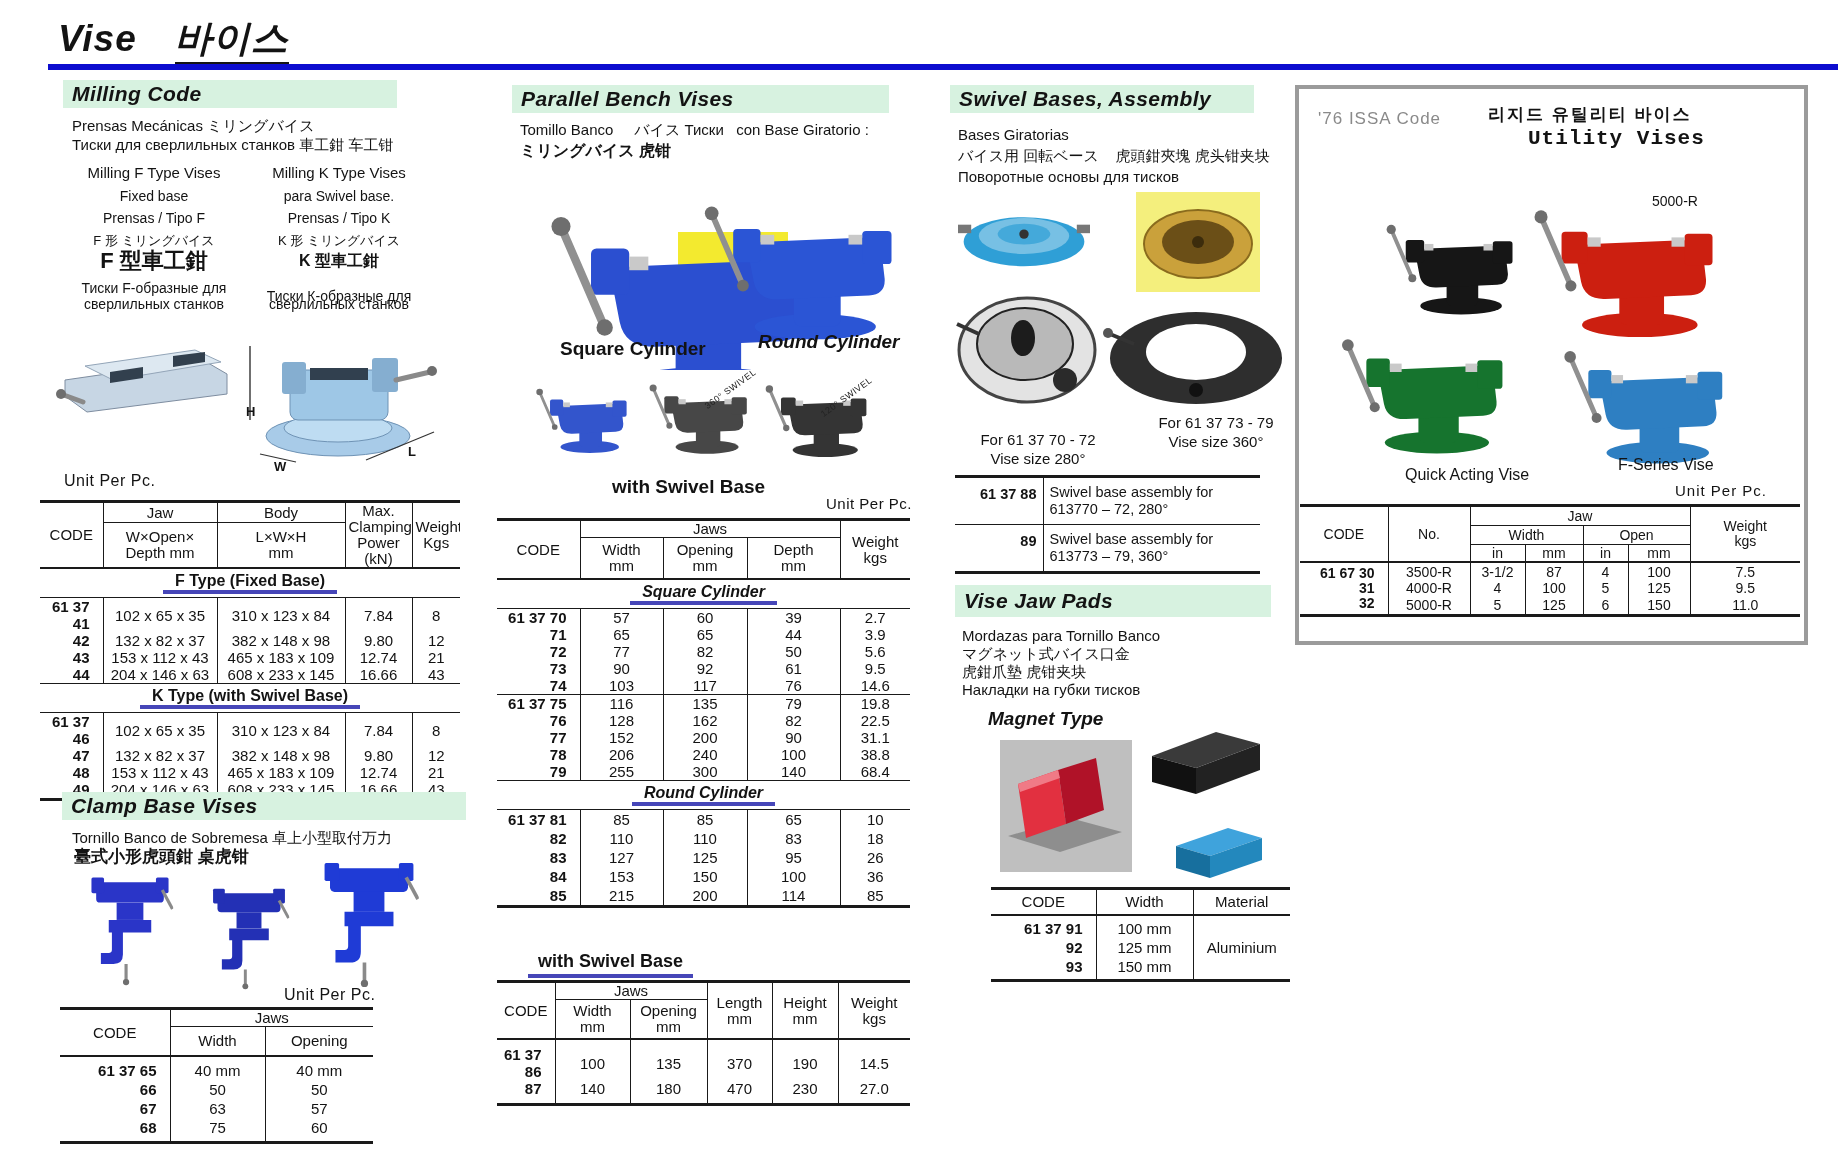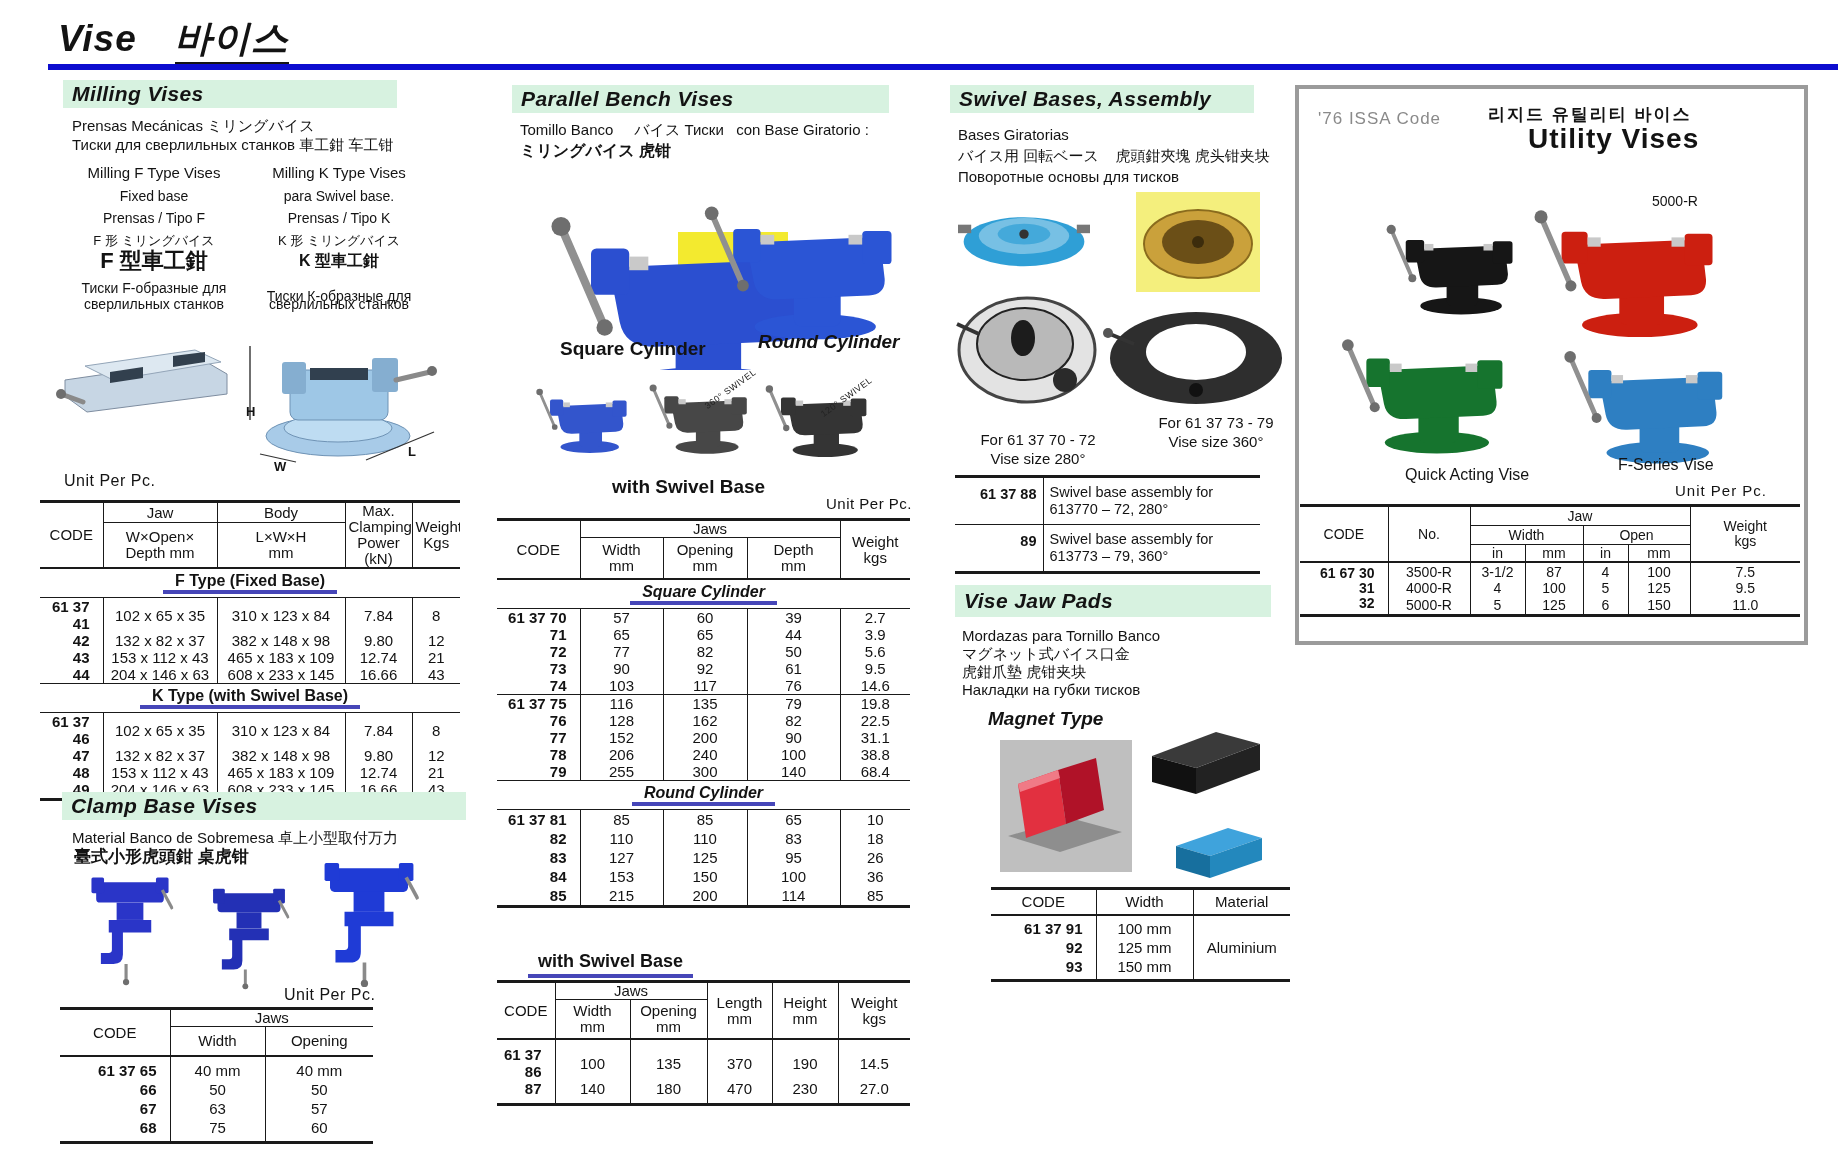--- a/index.html
+++ b/index.html
@@ -89,21 +89,21 @@
 </svg>
 
 <div id="page">
 
   <div class="page-title">
     <span>Vise</span><span class="ko">바이스</span>
   </div>
   <div class="title-rule"></div>
 
   <div class="bar" style="left:63px;top:80px;width:325px;height:28px">
-    <span>Milling Vises</span>
+    <span>Milling Code</span>
   </div>
   <div class="t" style="left:72px;top:117px">Prensas Mecánicas ミリングバイス</div>
   <div class="t" style="left:72px;top:136px">Тиски для сверлильных станков 車工鉗  车工钳</div>
 
   <div class="t tc" style="left:68px;top:164px;width:172px">Milling F Type Vises</div>
   <div class="t tc" style="left:68px;top:187px;width:172px;font-size:14px">Fixed base</div>
   <div class="t tc" style="left:68px;top:209px;width:172px;font-size:14px">Prensas / Tipo F</div>
   <div class="t tc" style="left:68px;top:232px;width:172px;font-size:13px">F 形 ミリングバイス</div>
   <div class="t tc b" style="left:68px;top:252px;width:172px;font-size:22px">F 型車工鉗</div>
   <div class="t tc" style="left:68px;top:279px;width:172px;font-size:14px">Тиски F-образные для</div>
@@ -234,21 +234,21 @@
           <td class="num vl">608 x 233 x 145</td>
           <td class="num vl">16.66</td>
           <td class="num vl">43</td>
         </tr>
     </tbody>
   </table>
 
   <div class="bar" style="left:62px;top:792px;width:395px;height:28px">
     <span>Clamp Base Vises</span>
   </div>
-  <div class="t" style="left:72px;top:829px">Material Banco de Sobremesa  卓上小型取付万力</div>
+  <div class="t" style="left:72px;top:829px">Tornillo Banco de Sobremesa  卓上小型取付万力</div>
   <div class="t b" style="left:74px;top:848px;font-size:17px">臺式小形虎頭鉗  桌虎钳</div>
 
   <svg class="img" style="left:75px;top:868px;color:#2a35c8" width="110" height="118" viewBox="0 0 110 150" fill="currentColor">
       <use href="#sym-clamp"></use>
     </svg>
   <svg class="img" style="left:196px;top:880px;color:#2330b5" width="106" height="110" viewBox="0 0 110 150" fill="currentColor">
       <use href="#sym-clamp"></use>
     </svg>
   <svg class="img" style="left:308px;top:852px;color:#1f3bd6" width="122" height="136" viewBox="0 0 110 150" fill="currentColor">
       <use href="#sym-clamp"></use>
@@ -627,21 +627,21 @@
       <tr>
           <td class="code" style="padding-bottom:3px">93</td>
           <td class="num vl" style="padding-bottom:3px">150 mm</td>
         </tr>
     </tbody>
   </table>
 
   <div id="panel"></div>
   <div class="t" style="left:1318px;top:110px;font-size:17px;color:#8a8a8a;letter-spacing:1px">'76 ISSA Code</div>
   <div class="t b" style="left:1488px;top:106px;font-size:17px;letter-spacing:2px">리지드 유틸리티 바이스</div>
-  <div class="t b" style="left:1528px;top:130px;font-size:28px;font-family:Liberation Sans, sans-serif;letter-spacing:1px">Utility Vises</div>
+  <div class="t b" style="left:1528px;top:130px;font-size:21px;font-family:Liberation Mono, monospace;letter-spacing:1px">Utility Vises</div>
   <div class="t" style="left:1652px;top:192px;font-size:14px">5000-R</div>
 
   <svg class="img" style="left:1382px;top:202px;color:#161616" width="145" height="130" viewBox="0 0 220 150" fill="currentColor">
       <use href="#sym-vise"></use>
     </svg>
   <svg class="img" style="left:1528px;top:194px;color:#cc1f10" width="205" height="152" viewBox="0 0 220 150" fill="currentColor">
       <use href="#sym-vise"></use>
     </svg>
   <svg class="img" style="left:1326px;top:330px;color:#16742e" width="205" height="126" viewBox="0 0 220 150" fill="currentColor">
       <use href="#sym-vise"></use>

